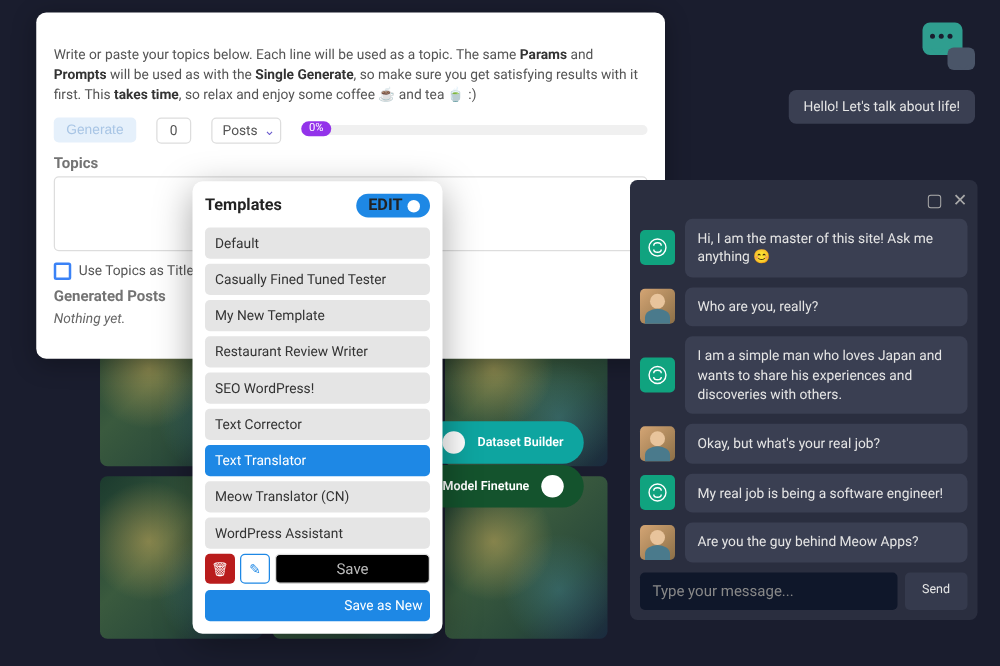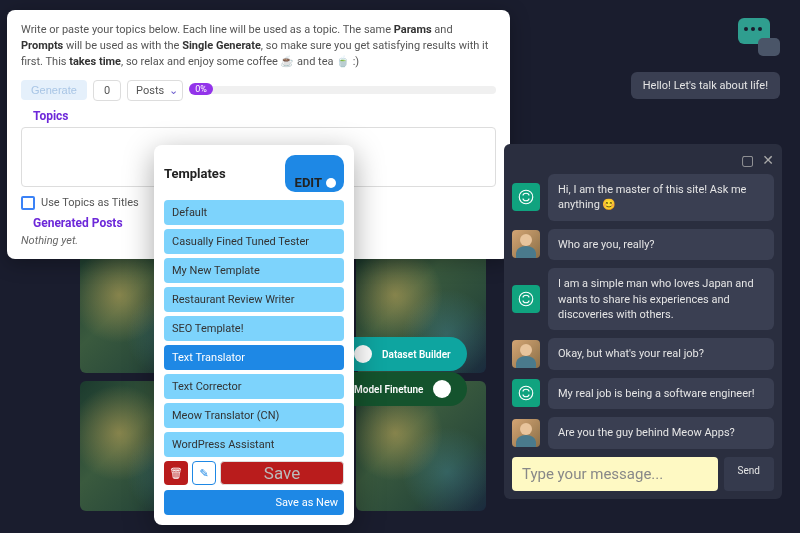--- a/index.html
+++ b/index.html
@@ -1,47 +1,47 @@
 <!DOCTYPE html>
 <html><head>
 <meta charset="utf-8">
 <style>
 html,body{margin:0;padding:0;width:800px;height:533px;overflow:hidden;font-family:-apple-system,BlinkMacSystemFont,"Segoe UI",Roboto,sans-serif;background:#1a1d2e}
 *{box-sizing:border-box}
 
 
-.bulk{position:absolute;left:7px;top:10px;width:503px;background:#fff;border-radius:8px;padding:12px 14px;box-shadow:0 4px 20px rgba(0,0,0,.3);font-size:11px;color:#555;z-index:2}
+.bulk{position:absolute;left:29px;top:10px;width:503px;background:#fff;border-radius:8px;padding:26px 14px;box-shadow:0 4px 20px rgba(0,0,0,.3);font-size:11px;color:#555;z-index:2}
 .bulk .intro{line-height:1.45}
 .bulk .intro b{color:#333}
-.bulk .row1{display:flex;align-items:center;gap:6px;margin:10px 0 8px}
+.bulk .row1{display:flex;align-items:center;gap:16px;margin:10px 0 8px}
 .btn-gen{background:#e5f0fb;color:#a8c5e5;border:none;border-radius:4px;padding:4px 10px;font-size:11px;cursor:default}
 .count{border:1px solid #ddd;border-radius:4px;padding:3px 10px;font-size:11px}
 .sel{border:1px solid #ddd;border-radius:4px;padding:3px 18px 3px 8px;font-size:11px;position:relative}
 .sel .chev{position:absolute;right:4px;top:3px;color:#6a5acd}
 .prog{flex:1;height:8px;background:#f0f0f0;border-radius:4px;position:relative}
 .prog .pct{position:absolute;left:0;top:-3px;background:#9333ea;color:#fff;font-size:9px;padding:1px 6px;border-radius:8px}
-.hlabel{font-weight:700;color:#6d28d9;font-size:12px;margin:4px 12px}
+.hlabel{font-weight:700;color:#737373;font-size:12px;margin:4px 0}
 .ta{width:100%;height:60px;border:1px solid #ddd;border-radius:4px;resize:none}
 .chk{display:flex;align-items:flex-start;gap:6px;margin:6px 0}
 .chk .box{width:14px;height:14px;border:2px solid #3b82f6;border-radius:2px}
 .nothing{font-style:italic;color:#666}
 
 
 .tpl{position:absolute;left:154px;top:145px;width:200px;background:#fff;border-radius:8px;padding:10px;box-shadow:0 8px 30px rgba(0,0,0,.35);z-index:5;font-size:11px}
 .tpl-head{display:flex;align-items:center;justify-content:space-between;margin-bottom:8px}
 .tpl-head span:first-child{font-weight:700;font-size:13px;color:#222}
-.edit-pill{background:#1e88e5;color:#fff;border-radius:10px;padding:20px 8px 2px 10px;font-size:9px;display:flex;align-items:center;gap:4px}
+.edit-pill{background:#1e88e5;color:#fff;border-radius:10px;padding:2px 8px 2px 10px;font-size:9px;display:flex;align-items:center;gap:4px}
 .edit-pill .knob{width:10px;height:10px;background:#fff;border-radius:50%}
-.tpl-item{background:#7dd3fc;border-radius:4px;padding:6px 8px;margin-bottom:4px;color:#333;cursor:pointer}
+.tpl-item{background:#e5e5e5;border-radius:4px;padding:6px 8px;margin-bottom:4px;color:#333;cursor:pointer}
 .tpl-item.sel-item{background:#1e88e5;color:#fff}
 .tpl-actions{display:flex;gap:4px;margin-top:4px}
 .sq{width:24px;height:24px;border-radius:4px;display:flex;align-items:center;justify-content:center;color:#fff}
 .sq.del{background:#b91c1c}
 .sq.ed{background:#fff;border:1px solid #1e88e5;color:#1e88e5}
-.save{flex:1;background:#b91c1c;border:1px solid #ddd;border-radius:4px;color:#bbb;font-size:17px;display:flex;align-items:center;justify-content:center}
+.save{flex:1;background:#000000;border:1px solid #ddd;border-radius:4px;color:#bbb;font-size:12px;display:flex;align-items:center;justify-content:center}
 .savenew{background:#1e88e5;color:#fff;text-align:right;border-radius:4px;padding:6px;margin-top:5px;font-size:11px}
 
 
 .grid{position:absolute;left:80px;top:105px;width:430px;display:flex;flex-wrap:wrap;gap:8px;z-index:1}
 .grid .cell{width:130px;height:130px;border-radius:6px;background:linear-gradient(135deg,#1b3a2e 0%,#3a5a3e 40%,#2a4a3a 70%,#1a2a3e 100%);position:relative;overflow:hidden}
 .grid .cell::before{content:"";position:absolute;inset:0;background:radial-gradient(circle at 30% 40%,rgba(255,200,100,.4),transparent 40%),radial-gradient(circle at 70% 70%,rgba(100,200,255,.2),transparent 35%)}
 
 
 .pill{position:absolute;border-radius:20px;padding:8px 16px;font-size:10px;font-weight:600;display:flex;align-items:center;gap:10px;z-index:4}
 .pill .dot{width:18px;height:18px;background:#fff;border-radius:50%}
@@ -62,21 +62,21 @@
 .chat-top{display:flex;justify-content:flex-end;gap:8px;margin-bottom:6px;color:#aaa;font-size:14px}
 .msg{display:flex;gap:8px;margin-bottom:8px;align-items:center}
 .avatar{width:28px;height:28px;border-radius:4px;flex-shrink:0}
 .avatar.bot{background:#10a37f;display:flex;align-items:center;justify-content:center}
 .avatar.bot svg{width:18px;height:18px}
 .avatar.user{background:linear-gradient(135deg,#d4a574 0%,#8b6f47 100%);position:relative;overflow:hidden}
 .avatar.user::before{content:"";position:absolute;width:12px;height:12px;background:#e8c49c;border-radius:50%;left:8px;top:4px}
 .avatar.user::after{content:"";position:absolute;width:20px;height:14px;background:#4a7a8c;border-radius:50% 50% 0 0;left:4px;top:16px}
 .bubble{background:#3a3f52;border-radius:6px;padding:8px 10px;line-height:1.4;flex:1}
 .chat-in{display:flex;gap:6px;margin-top:4px}
-.chat-in .field{flex:1;background:#fef9c3;border-radius:4px;padding:8px 10px;color:#888;font-size:15px}
+.chat-in .field{flex:1;background:#0f172a;border-radius:4px;padding:8px 10px;color:#888;font-size:12px}
 .chat-in .send{background:#353a4d;border-radius:4px;padding:8px 14px;font-size:10px}
 </style>
 </head>
 <body>
 
 <div class="grid">
   <div class="cell"></div>
   <div class="cell"></div>
   <div class="cell"></div>
   <div class="cell"></div>
@@ -115,23 +115,23 @@
     <span class="edit-pill">
         <span>EDIT</span>
         <span class="knob"></span>
       </span>
   </div>
   <div id="tpl-list">
       <div class="tpl-item">Default</div>
       <div class="tpl-item">Casually Fined Tuned Tester</div>
       <div class="tpl-item">My New Template</div>
       <div class="tpl-item">Restaurant Review Writer</div>
-      <div class="tpl-item">SEO Template!</div>
+      <div class="tpl-item">SEO WordPress!</div>
+      <div class="tpl-item">Text Corrector</div>
       <div class="tpl-item sel-item">Text Translator</div>
-      <div class="tpl-item">Text Corrector</div>
       <div class="tpl-item">Meow Translator (CN)</div>
       <div class="tpl-item">WordPress Assistant</div>
     </div>
   <div class="tpl-actions">
     <div class="sq del">
         <span>🗑</span>
       </div>
     <div class="sq ed">
         <span>✎</span>
       </div>

